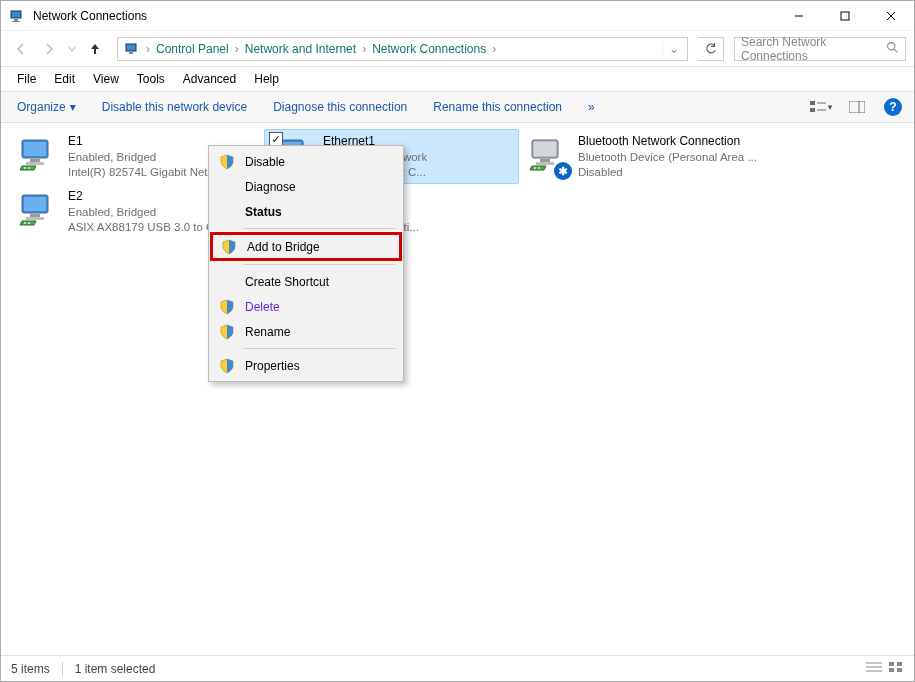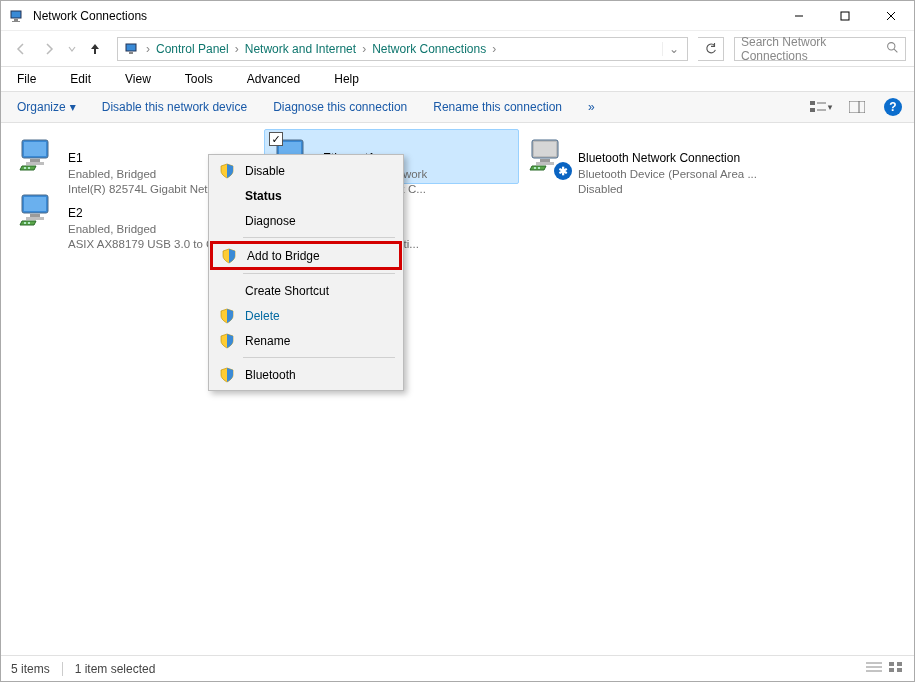--- a/index.html
+++ b/index.html
@@ -48,21 +48,21 @@
     .addr-wrap { flex: 1; display: flex; align-items:center; height: 24px; border: 1px solid #ccc; background:#fff; padding: 0 2px; margin: 0 6px; }
     .addr-icon { width:16px; height:16px; margin: 0 4px; }
     .crumb { padding: 0 4px; font-size: 12px; color: #0f766e; }
     .crumb-sep { color: #888; padding: 0 2px; }
     .addr-right { margin-left:auto; display:flex; align-items:center; }
     .addr-chev { color:#888; padding: 0 6px; border-left: 1px solid #eee;}
     .refresh-btn { width:26px; height:24px; border:1px solid #ccc; border-left:none; display:flex; align-items:center; justify-content:center; color:#555;}
     .search-wrap { width: 172px; height:24px; border:1px solid #ccc; display:flex; align-items:center; padding: 0 6px; color:#888; margin-left:6px; }
     .search-wrap .search-text { flex:1; font-size:12px; color:#888; }
     
-    .menubar { height: 24px; display:flex; align-items:center; padding: 0 8px; gap: 18px; }
+    .menubar { height: 24px; display:flex; align-items:center; padding: 0 8px; gap: 2px; }
     .menubar .menu-item { padding: 2px 8px; font-size:12px; }
     
     .cmdbar {
       height: 32px; display:flex; padding: 0 8px; gap: 10px;
       background: #f7f7f7; border-top: 1px solid #e1e1e1; border-bottom: 1px solid #e1e1e1;
     }
     .cmdbar .cmd-btn { color: #1a5aa8; font-size:12px; padding: 4px 8px; display:flex; align-items:center; gap:4px; }
     .cmdbar .spacer { flex:1; }
     .cmdbar .view-icon { width:26px; display:flex; align-items:center; justify-content:center; color:#555; }
     .help-icon {
@@ -70,42 +70,42 @@
     }
     
     .content { flex:1; position:relative; background:#fff; padding: 6px 8px; overflow:hidden; }
     .items-grid { display:flex; flex-wrap:wrap; gap: 0; align-content: flex-start; }
     .net-item {
       width: 255px; height: 55px; display:flex; align-items:flex-start; padding: 4px 6px; gap: 8px;
       border: 1px solid transparent; border-radius:2px;
     }
     .net-item.selected { background: #cce8ff; border-color: #99d1ff; }
     .net-icon { width: 44px; height: 44px; position: relative; flex-shrink:0; }
-    .net-text { display:flex; flex-direction:column; line-height: 1.3; overflow:hidden;margin-top:17px; }
+    .net-text { display:flex; flex-direction:column; line-height: 1.3; overflow:hidden; }
     .net-text .n-name { color:#000; white-space:nowrap; overflow:hidden; text-overflow:ellipsis; }
     .net-text .n-sub { color:#6e6e6e; font-size:11.5px; white-space:nowrap; overflow:hidden; text-overflow:ellipsis; }
     .check-overlay {
       position:absolute; top:-2px; left:-2px; width:14px; height:14px; border:1px solid #555; background:#fff;
       display:flex; align-items:center; justify-content:center; font-size:11px; color:#000;
     }
     .bt-badge {
       position:absolute; bottom:-2px; right:-2px; width:18px; height:18px; border-radius:50%; background:#0a64c2; color:#fff;
       display:flex; align-items:center; justify-content:center; font-size:11px; font-weight:bold;
     }
     
     .ctx-menu {
-      position:absolute; left:207px; top:31px; width:196px; background:#f2f2f2;
+      position:absolute; left:207px; top:22px; width:196px; background:#f2f2f2;
       border:1px solid #bcbcbc; box-shadow: 3px 3px 6px rgba(0,0,0,.25);
       padding: 3px 2px; z-index:10;
     }
     .ctx-item { display:flex; align-items:center; height: 25px; padding: 0 10px 0 8px; gap:10px; font-size:12px; }
     .ctx-item .ci-icon { width:16px; height:16px; display:flex; align-items:center; justify-content:center; flex-shrink:0; }
     .ctx-item .ci-label {}
     .ctx-item.bold .ci-label { font-weight:bold; }
-    .ctx-item.disabled .ci-label { color:#0369a1; }
+    .ctx-item.disabled .ci-label { color:#6d28d9; }
     .ctx-item.highlighted { border: 3px solid #d40000; margin: -1px; height:29px; }
     .ctx-sep { height:0; border-top:1px solid #d0d0d0; margin: 4px 6px 4px 32px; }
     
     .statusbar { height: 26px; border-top:1px solid #e1e1e1; display:flex; align-items:center; padding:12px 10px; font-size:12px; color:#444; gap: 8px; }
     .statusbar .sep { width:1px; height:14px; background:#ccc; margin: 0 4px; }
     .statusbar .sb-right { margin-left:auto; display:flex; gap:6px; color:#888;}
   </style>
 </head>
 <body>
 
@@ -326,27 +326,27 @@
   <div class="ctx-menu" id="ctx-menu">
       <div class="ctx-item">
         <span class="ci-icon">
           <svg viewBox="0 0 16 16">
             <path d="M8 1 L14 3 L14 8 C14 12 8 15 8 15 C8 15 2 12 2 8 L2 3 Z" fill="#ffcc33" stroke="#b58a00" stroke-width="0.6"></path>
             <path d="M8 1 L8 15 C8 15 14 12 14 8 L14 3 Z" fill="#3a8ad6"></path>
           </svg>
         </span>
                  <span class="ci-label">Disable</span>
       </div>
+      <div class="ctx-item">
+        <span class="ci-icon"></span>
+                 <span class="ci-label">Diagnose</span>
+      </div>
       <div class="ctx-item bold">
         <span class="ci-icon"></span>
                  <span class="ci-label">Status</span>
-      </div>
-      <div class="ctx-item">
-        <span class="ci-icon"></span>
-                 <span class="ci-label">Diagnose</span>
       </div>
       <div class="ctx-sep"></div>
       <div class="ctx-item highlighted">
         <span class="ci-icon">
           <svg viewBox="0 0 16 16">
             <path d="M8 1 L14 3 L14 8 C14 12 8 15 8 15 C8 15 2 12 2 8 L2 3 Z" fill="#ffcc33" stroke="#b58a00" stroke-width="0.6"></path>
             <path d="M8 1 L8 15 C8 15 14 12 14 8 L14 3 Z" fill="#3a8ad6"></path>
           </svg>
         </span>
                  <span class="ci-label">Add to Bridge</span>
@@ -375,21 +375,21 @@
                  <span class="ci-label">Rename</span>
       </div>
       <div class="ctx-sep"></div>
       <div class="ctx-item">
         <span class="ci-icon">
           <svg viewBox="0 0 16 16">
             <path d="M8 1 L14 3 L14 8 C14 12 8 15 8 15 C8 15 2 12 2 8 L2 3 Z" fill="#ffcc33" stroke="#b58a00" stroke-width="0.6"></path>
             <path d="M8 1 L8 15 C8 15 14 12 14 8 L14 3 Z" fill="#3a8ad6"></path>
           </svg>
         </span>
-                 <span class="ci-label">Bluetooth</span>
+                 <span class="ci-label">Properties</span>
       </div>
     </div>
 </div>
 
 <div class="statusbar">
   <span>5 items</span>
   <div class="sep"></div>
   <span>1 item selected</span>
   <div class="sb-right">
     <span>

